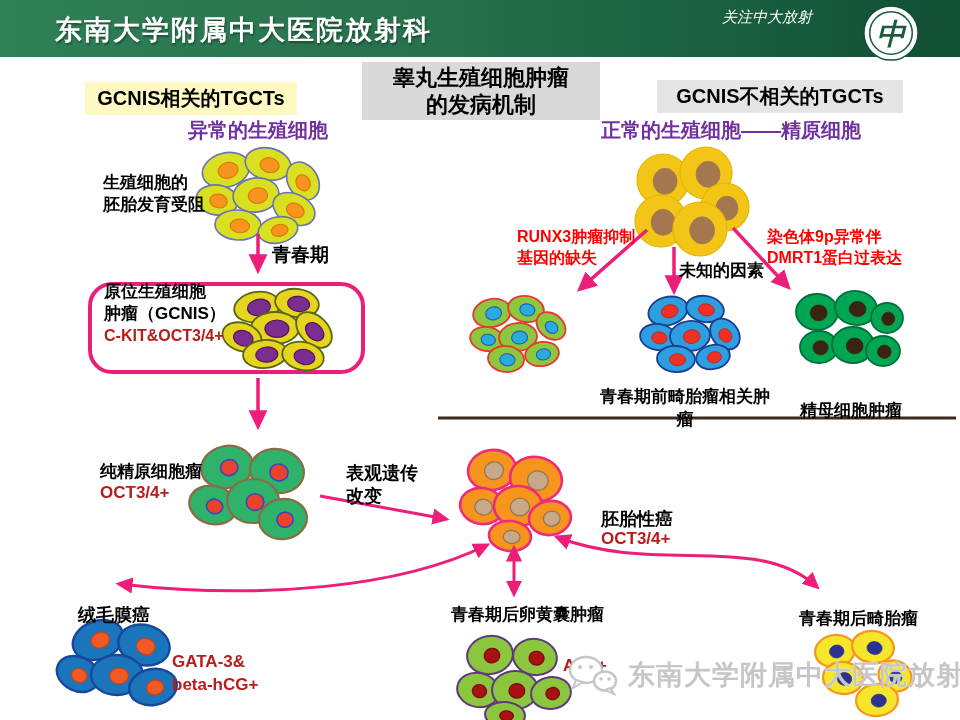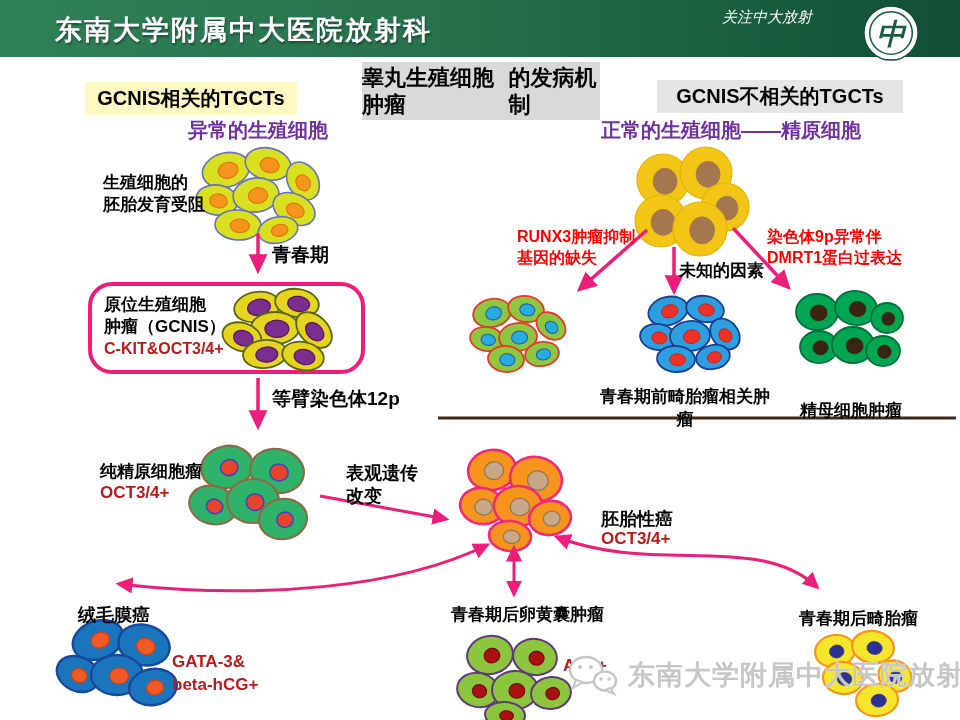--- a/index.html
+++ b/index.html
@@ -31,21 +31,21 @@
   }
   
   .box-label {
     position:absolute; display:flex; align-items:center; justify-content:center;
     font-weight:bold; color:#000;
   }
   .box-green { left:85px; top:82px; width:212px; height:33px; background:#fef9c3; font-size:20px; }
   .box-blue  { left:657px; top:80px; width:246px; height:33px; background:#e5e5e5; font-size:20px; }
   .box-title {
     left:362px; top:62px; width:238px; height:58px; background:#d9d9d9;
-    font-size:22px; line-height:27px; flex-direction:row; text-align:left;
+    font-size:22px; line-height:27px; flex-direction:column; text-align:center;
   }
   .sub-purple {
     position:absolute; color:#7030a0; font-weight:bold; font-size:20px; text-align:center; z-index:6;
   }
   
   .t { position:absolute; font-weight:bold; color:#000; z-index:6; }
   .pink { color:#b91c1c; }
   .red  { color:#ff0000; }
   
   .gcnis-box {
@@ -94,26 +94,25 @@
   <div class="sub-purple" style="left:148px;top:117px;width:220px;">异常的生殖细胞</div>
   <div class="sub-purple" style="left:580px;top:117px;width:302px;">正常的生殖细胞——精原细胞</div>
 
   <div class="t" style="left:103px;top:172px;font-size:17px;line-height:22px;">
     <div>生殖细胞的</div>
     <div>胚胎发育受阻</div>
   </div>
   <div class="t" style="left:272px;top:242px;font-size:19px;">青春期</div>
 
   <div class="gcnis-box"></div>
-  <div class="t" style="left:104px;top:294px;font-size:17px;line-height:22px;z-index:6;">
+  <div class="t" style="left:104px;top:281px;font-size:17px;line-height:22px;z-index:6;">
     <div>原位生殖细胞</div>
     <div>肿瘤（GCNIS）</div>
     <div class="pink" style="font-size:16px;">C-KIT&amp;OCT3/4+</div>
   </div>
-  <div class="t" style="left:272px;top:386px;font-size:19px;">等臂染色体12p</div>
 
   <div class="t" style="left:100px;top:460px;font-size:17px;">纯精原细胞瘤</div>
   <div class="t pink" style="left:100px;top:483px;font-size:17px;">OCT3/4+</div>
 
   <div class="t" style="left:346px;top:462px;font-size:18px;line-height:23px;">
     <div>表观遗传</div>
     <div>改变</div>
   </div>
 
   <div class="t" style="left:601px;top:507px;font-size:18px;">胚胎性癌</div>

